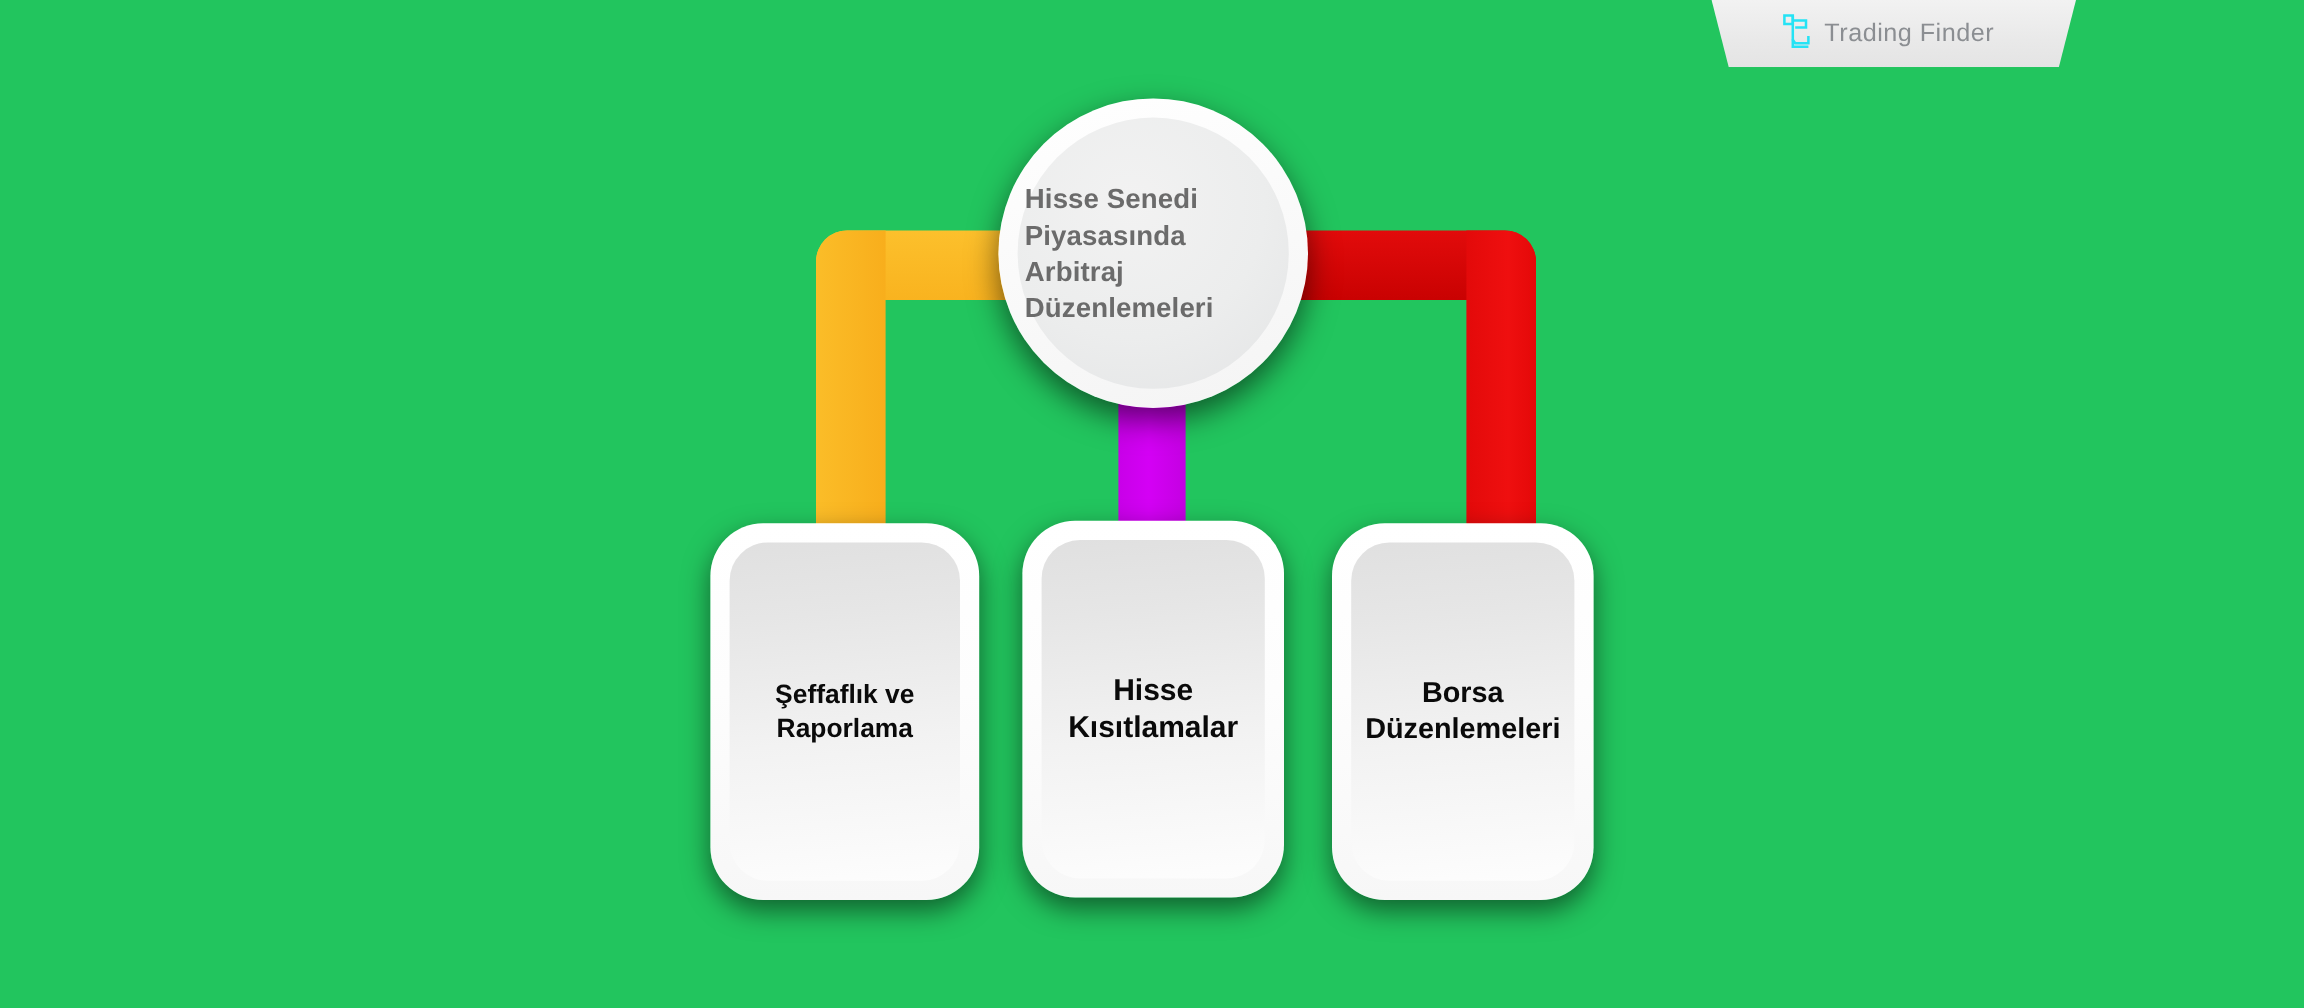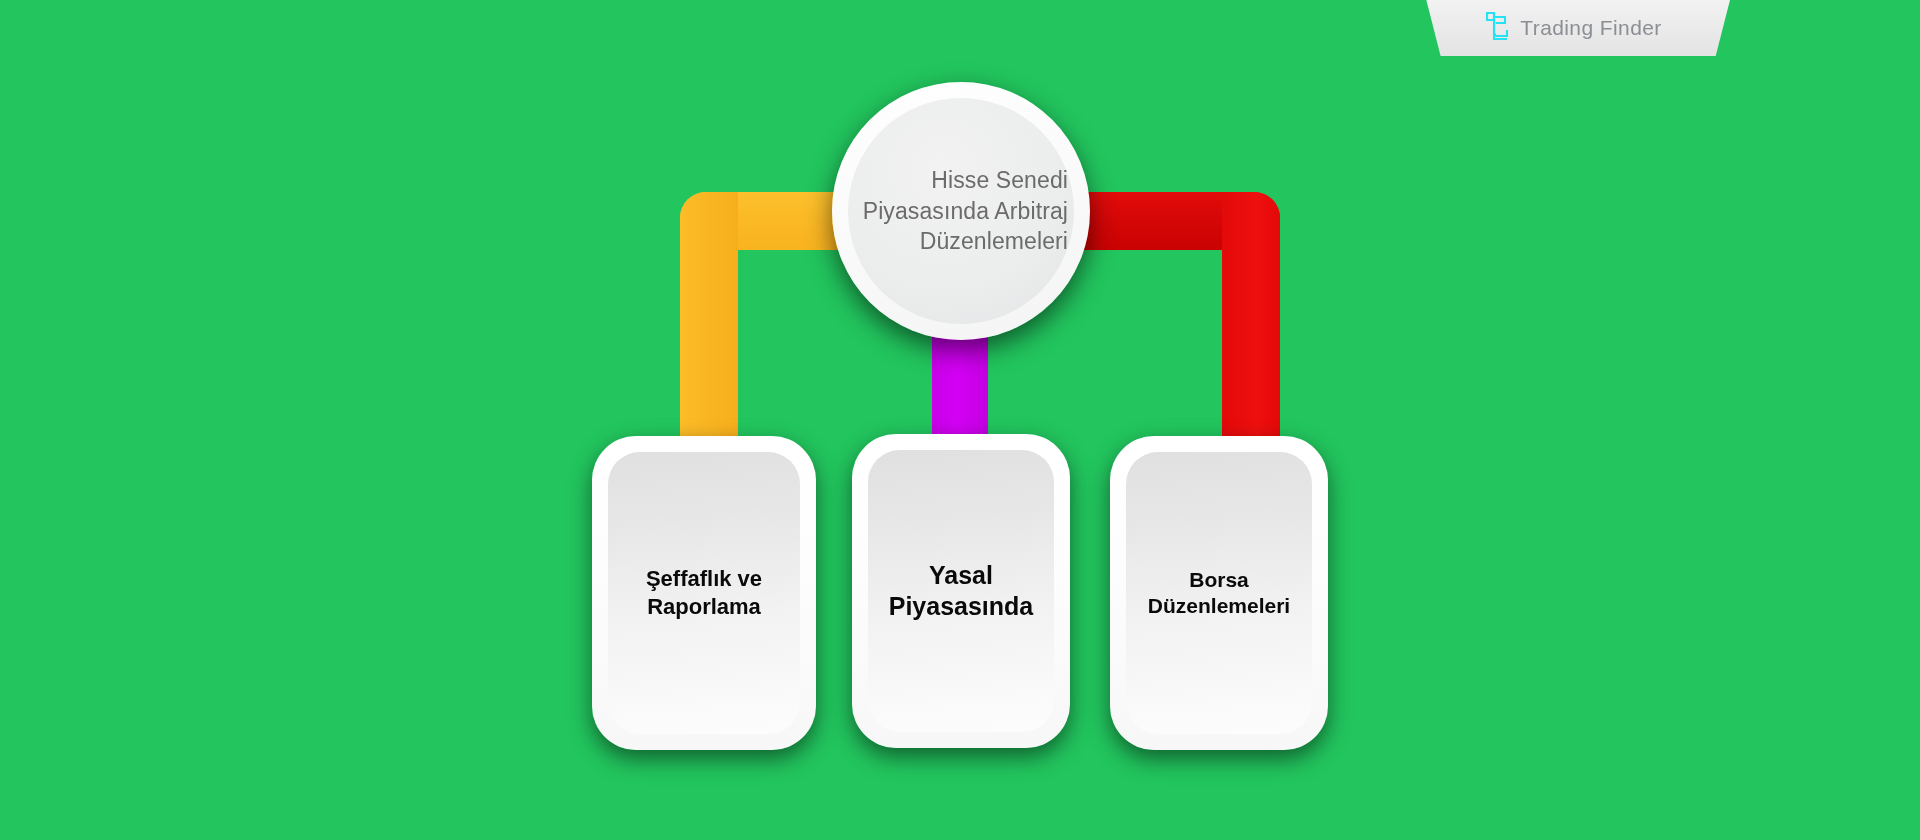--- a/index.html
+++ b/index.html
@@ -135,24 +135,24 @@
     width: 100%;
     height: 100%;
     border-radius: 50%;
     background: radial-gradient(circle at 42% 32%, #f2f2f2 0%, #eceded 55%, #e3e4e5 100%);
     display: flex;
     align-items: center;
     justify-content: center;
   }
   .hub-label {
     color: #6b6b6b;
-    font-weight: normal;
+    font-weight: bold;
     font-size: 23px;
     line-height: 1.32;
-    text-align: right;
+    text-align: left;
     letter-spacing: 0.1px;
     font-family: "Liberation Sans", sans-serif;
     padding: 0 6px;
   }
 
   
   .card {
     position: absolute;
     z-index: 3;
     border-radius: 44px;
@@ -177,21 +177,21 @@
   }
   .card-label {
     color: #0a0a0a;
     font-weight: bold;
     text-align: center;
     line-height: 1.26;
     font-family: "Liberation Sans", sans-serif;
   }
   .card-label.sz-22 { font-size: 22px; }
   .card-label.sz-25 { font-size: 25px; }
-  .card-label.sz-21 { font-size: 21px; }
+  .card-label.sz-21 { font-size: 24px; }
 </style>
 </head>
 <body>
 
 <div id="stage">
 
   <div class="brand-badge">
     <span class="brand-logo-wrap">
       <svg class="brand-logo" viewBox="0 0 30 32" fill="none" aria-hidden="true">
         <path d="M7 2 L14 2 L14 9 L7 9 Z" stroke="#25E3F5" stroke-width="2.1" fill="none"></path>
@@ -224,21 +224,21 @@
     </div>
 
     <div class="card" style="left:592px; top:436px; width:224px; height:314px;padding-left:16px;">
       <div class="card-inner">
         <div class="card-label sz-22">Şeffaflık ve Raporlama</div>
       </div>
     </div>
 
     <div class="card" style="left:852px; top:434px; width:218px; height:314px;">
       <div class="card-inner">
-        <div class="card-label sz-25">Yasal Piyasasında</div>
+        <div class="card-label sz-25">Hisse Kısıtlamalar</div>
       </div>
     </div>
 
     <div class="card" style="left:1110px; top:436px; width:218px; height:314px;">
       <div class="card-inner">
         <div class="card-label sz-21">Borsa Düzenlemeleri</div>
       </div>
     </div>
 
   </div>

